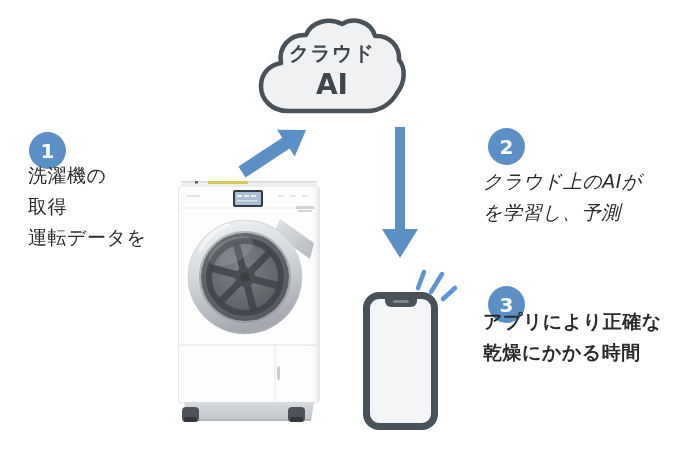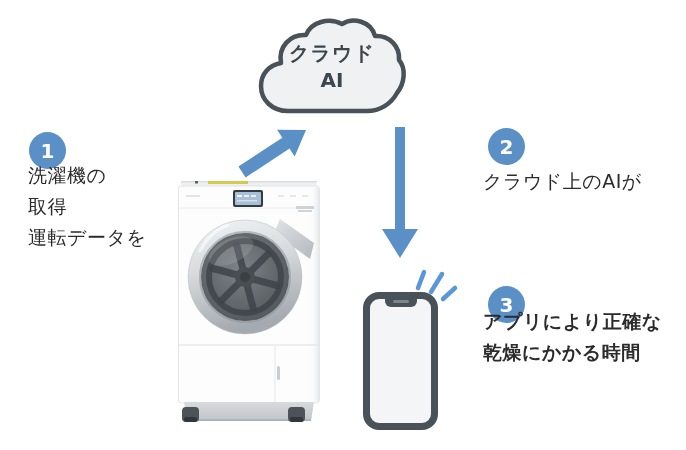--- a/index.html
+++ b/index.html
@@ -23,21 +23,21 @@
   }
   .step-text div { white-space:nowrap; }
   .note-sup { font-size:13px; position:relative; top:-6px; letter-spacing:0; }
 
   
   .cloud-label {
     position:absolute; left:256px; top:40px; width:152px; text-align:center;
     color:#3e464d; pointer-events:none;
   }
   .cloud-label .l1 { font-size:20px; font-weight:600; letter-spacing:1px; }
-  .cloud-label .l2 { font-size:20px; font-weight:700; margin-top:1px; }
+  .cloud-label .l2 { font-size:28px; font-weight:700; margin-top:1px; }
 
   
   .phone {
     position:absolute; left:363px; top:292px; width:75px; height:138px;
     box-sizing:border-box; border:7px solid #495258; border-radius:16px;
     background:#f4f5f6;
   }
   .phone-notch {
     position:absolute; top:0; left:50%; transform:translateX(-50%);
     width:32px; height:8px; background:#495258; border-radius:0 0 6px 6px;
@@ -171,22 +171,23 @@
   </svg>
 
   <div class="step-badge" style="left:29px; top:132px;">1</div>
   <div class="step-text" style="left:28px; top:160px;">
     <div>洗濯機の</div>
     <div>取得</div>
     <div>運転データを</div>
   </div>
 
   <div class="step-badge" style="left:488px; top:128px;">2</div>
-  <div class="step-text" style="left:483px; top:166px;">
+  <div class="step-text" style="left:483px; top:166px;font-style:italic;">
     <div>クラウド上のAIが</div>
+    <div>を学習し、予測</div>
   </div>
 
   <div class="step-badge" style="left:488px; top:286px;">3</div>
   <div class="step-text" style="left:483px; top:306px;font-weight:bold;">
     <div>アプリにより正確な</div>
     <div>乾燥にかかる時間</div>
   </div>
 
 </div>
 

